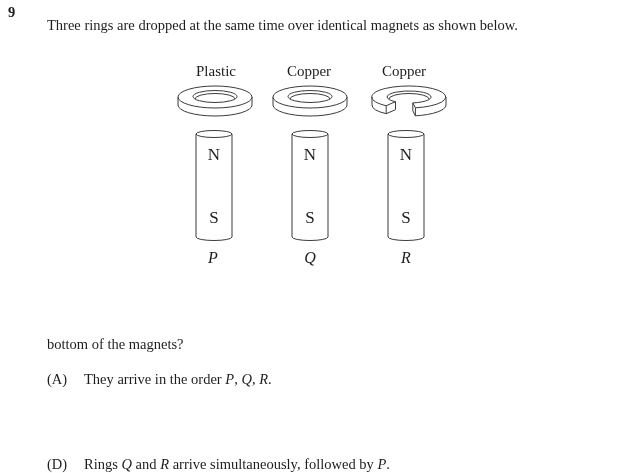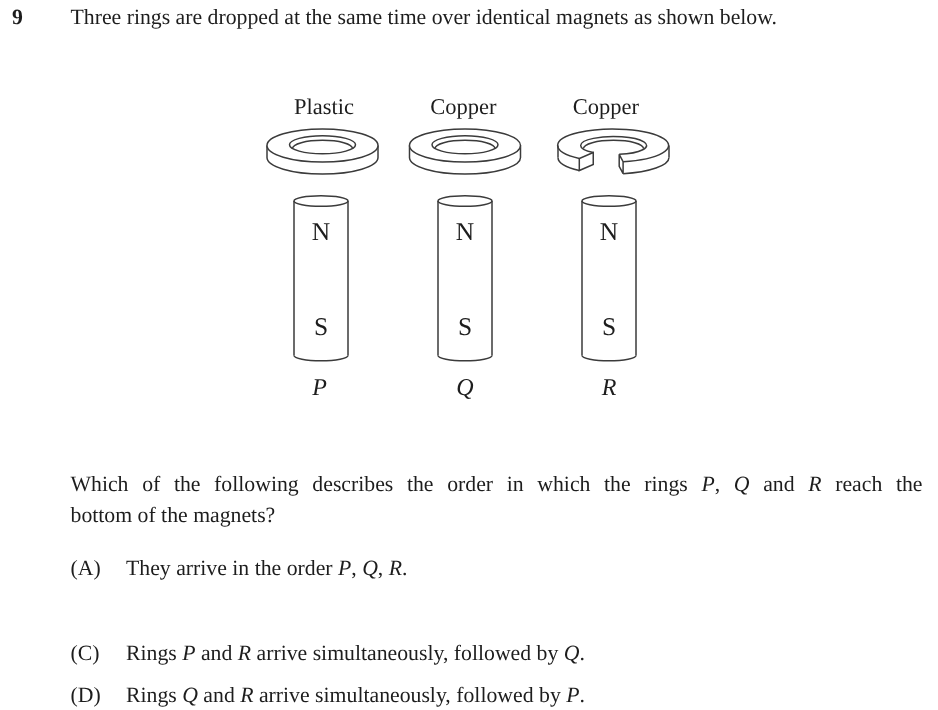--- a/index.html
+++ b/index.html
@@ -3,21 +3,21 @@
 <meta charset="utf-8">
 <style>
   html,body{margin:0;padding:0;background:#fff;}
   .page{
     position:relative;width:625px;height:473px;background:#ffffff;overflow:hidden;
     font-family:"Liberation Serif","DejaVu Serif",serif;color:#1d1d1d;
     font-size:14.5px;line-height:21px;
   }
   .abs{position:absolute;}
   .qnum{left:8px;top:2px;font-weight:bold;}
-  .qtext{left:47px;top:2px;width:540px;}
+  .qtext{left:47px;top:15px;width:540px;}
   .prompt-l1{left:47px;top:313px;width:568px;text-align:justify;text-align-last:justify;}
   .prompt-l2{left:47px;top:334px;width:568px;}
   .option{left:47px;width:560px;white-space:nowrap;}
   .opt-label{display:inline-block;width:37px;}
   .diagram{left:0;top:55px;}
   .ln{stroke:#3b3b3b;stroke-width:1;fill:none;}
   .face{stroke:#3b3b3b;stroke-width:1;fill:#ffffff;}
   text{fill:#1d1d1d;font-family:"Liberation Serif","DejaVu Serif",serif;}
   .mat-label{font-size:15px;text-anchor:middle;}
   .pole-label{font-size:17px;text-anchor:middle;}
@@ -92,26 +92,22 @@
         <path class="ln" d="M 388 79 L 388 182 M 424 79 L 424 182"></path>
         <path class="ln" d="M 388 182 A 18 3.5 0 0 0 424 182"></path>
         <ellipse class="ln" cx="406" cy="79" rx="18" ry="3.5"></ellipse>
         <text class="pole-label" x="406" y="105">N</text>
         <text class="pole-label" x="406" y="168">S</text>
       </g>
       <text class="mag-label" x="406" y="208">R</text>
     </g>
   </svg>
 
-  <div class="abs prompt-l1"><span>Which of the following describes the order in which the rings </span><i>P</i><span>, </span><i>Q</i><span> and </span><i>R</i><span> reach the</span></div>
   <div class="abs option" style="top:369px">
     <span class="opt-label">(A)</span><span class="opt-text"><span>They arrive in the order </span><i>P</i><span>, </span><i>Q</i><span>, </span><i>R</i><span>.</span></span>
   </div>
 
   <div class="abs prompt-l2">bottom of the magnets?</div>
-  <div class="abs option" style="top:426px">
-    <span class="opt-label">(C)</span><span class="opt-text"><span>Rings </span><i>P</i><span> and </span><i>R</i><span> arrive simultaneously, followed by </span><i>Q</i><span>.</span></span>
-  </div>
   <div class="abs option" style="top:454px">
     <span class="opt-label">(D)</span><span class="opt-text"><span>Rings </span><i>Q</i><span> and </span><i>R</i><span> arrive simultaneously, followed by </span><i>P</i><span>.</span></span>
   </div>
 
 </div>
 
 </body></html>

